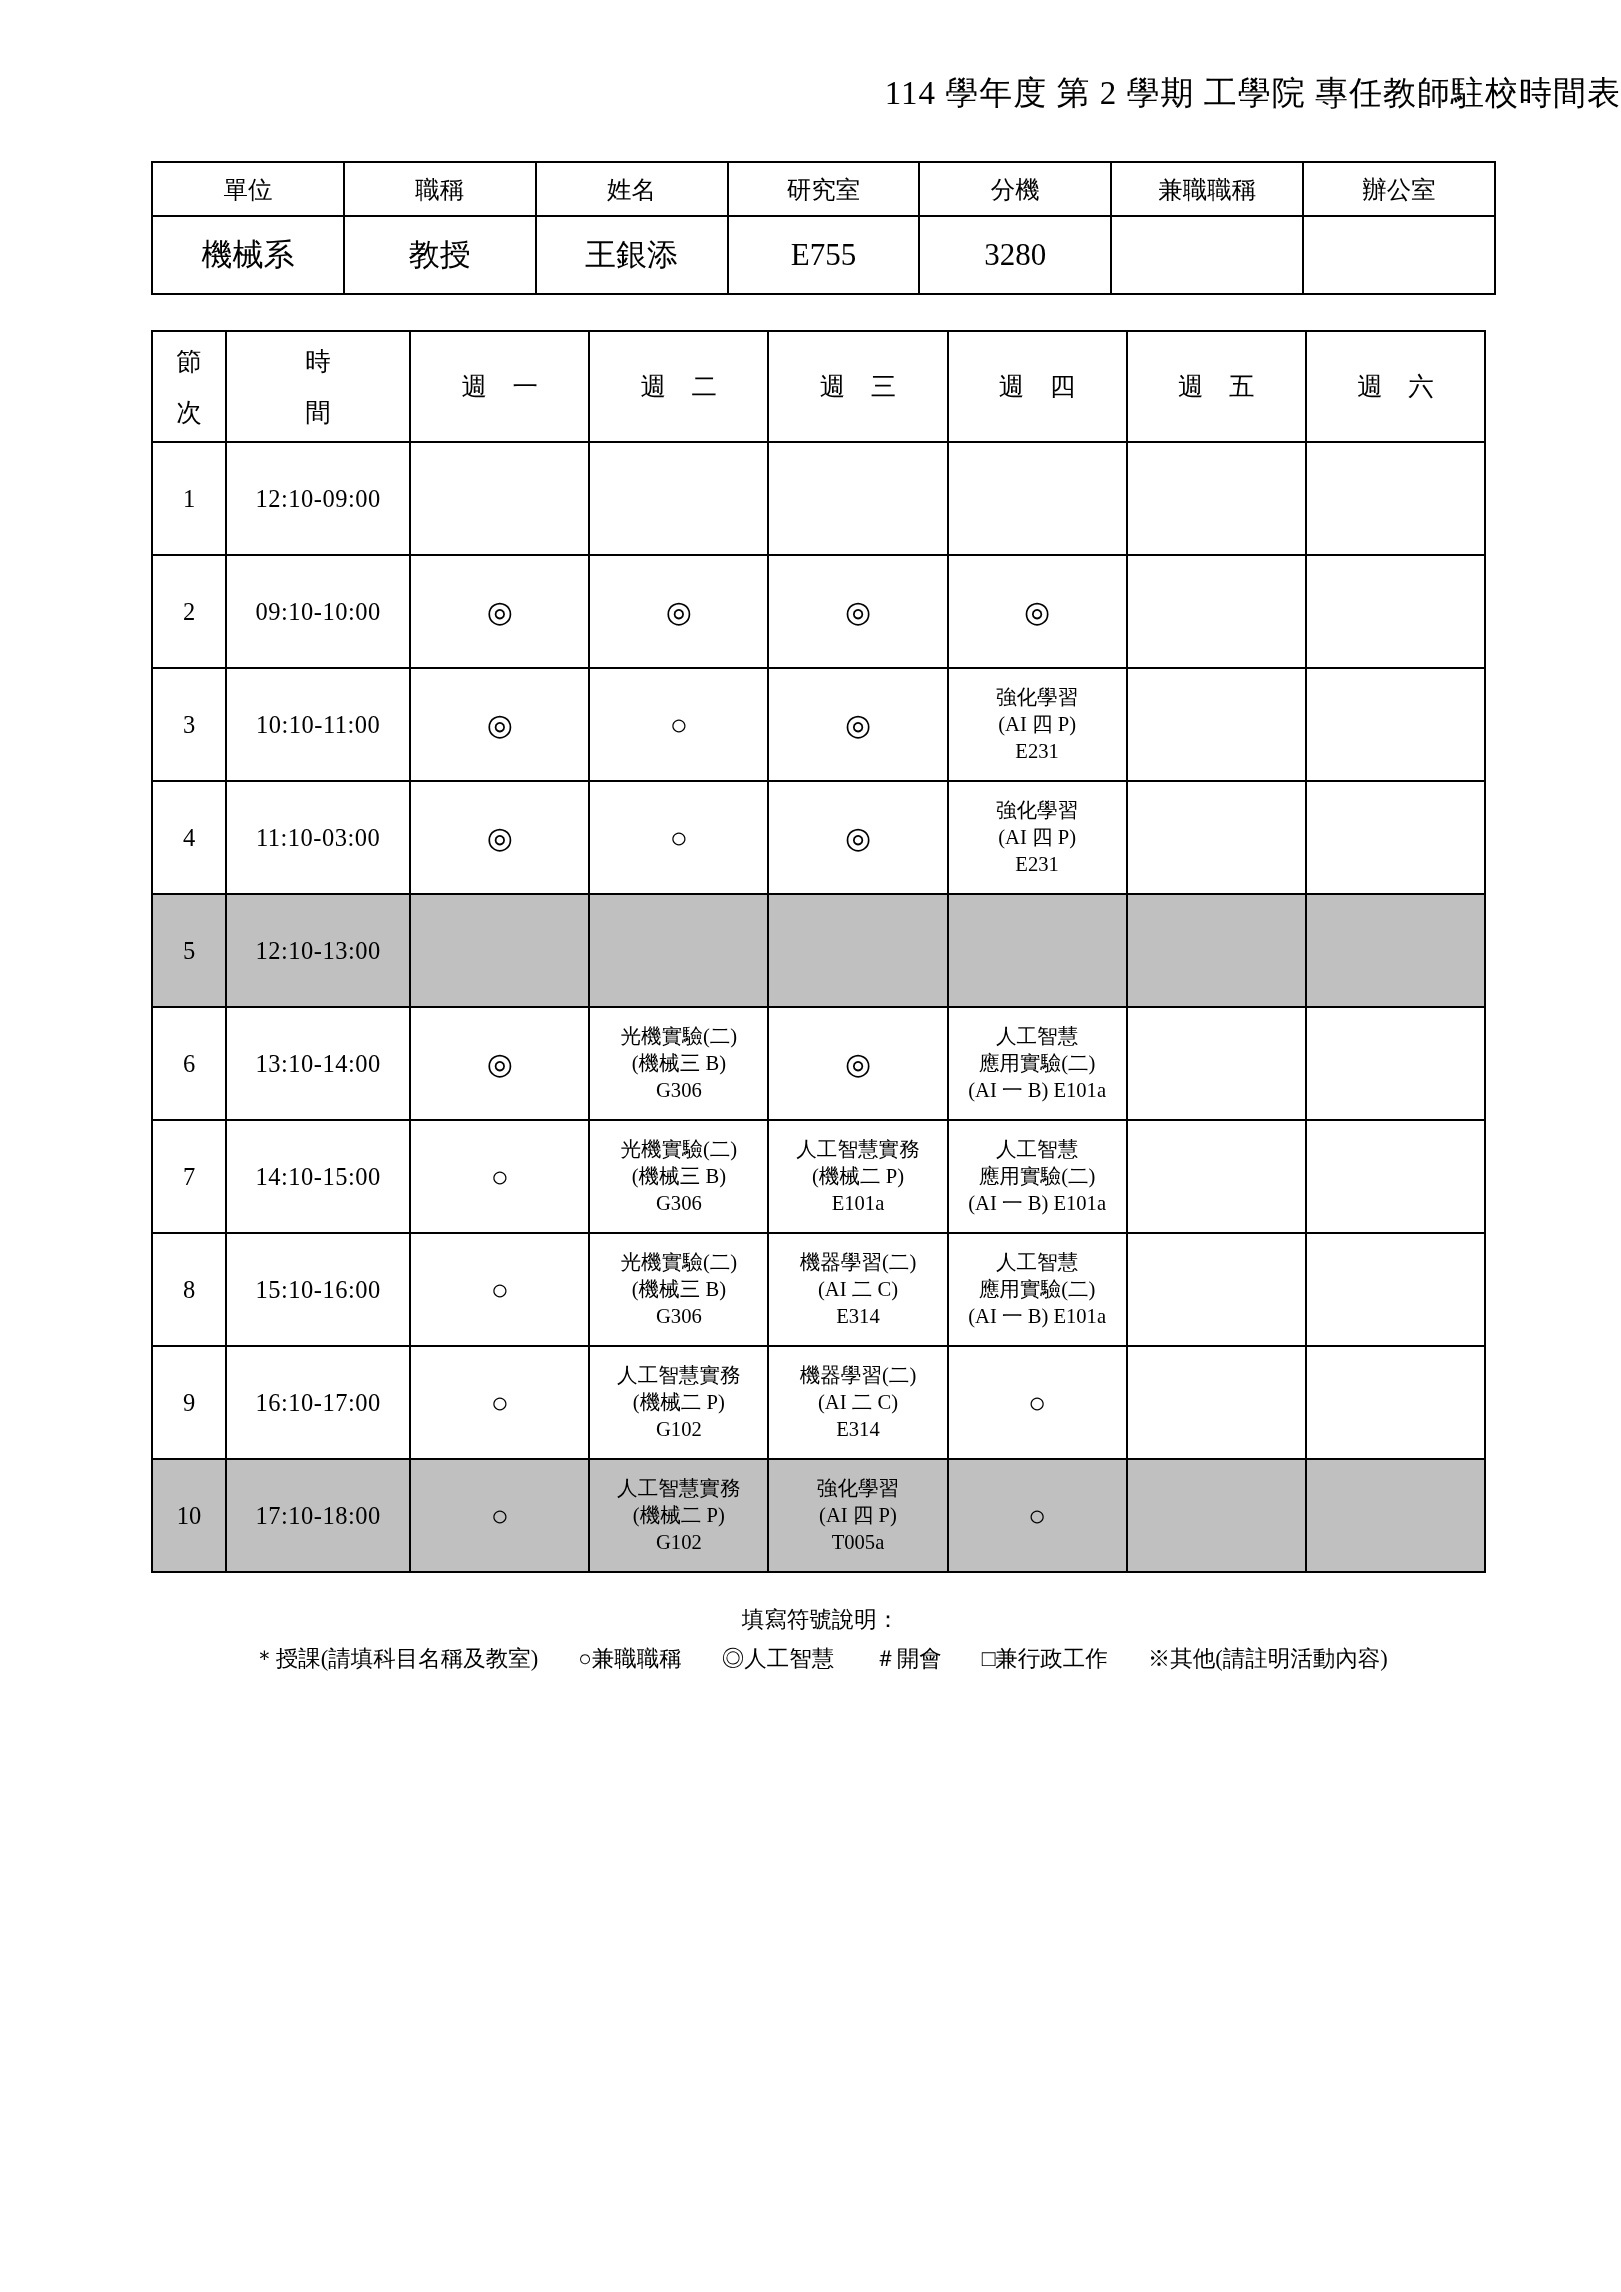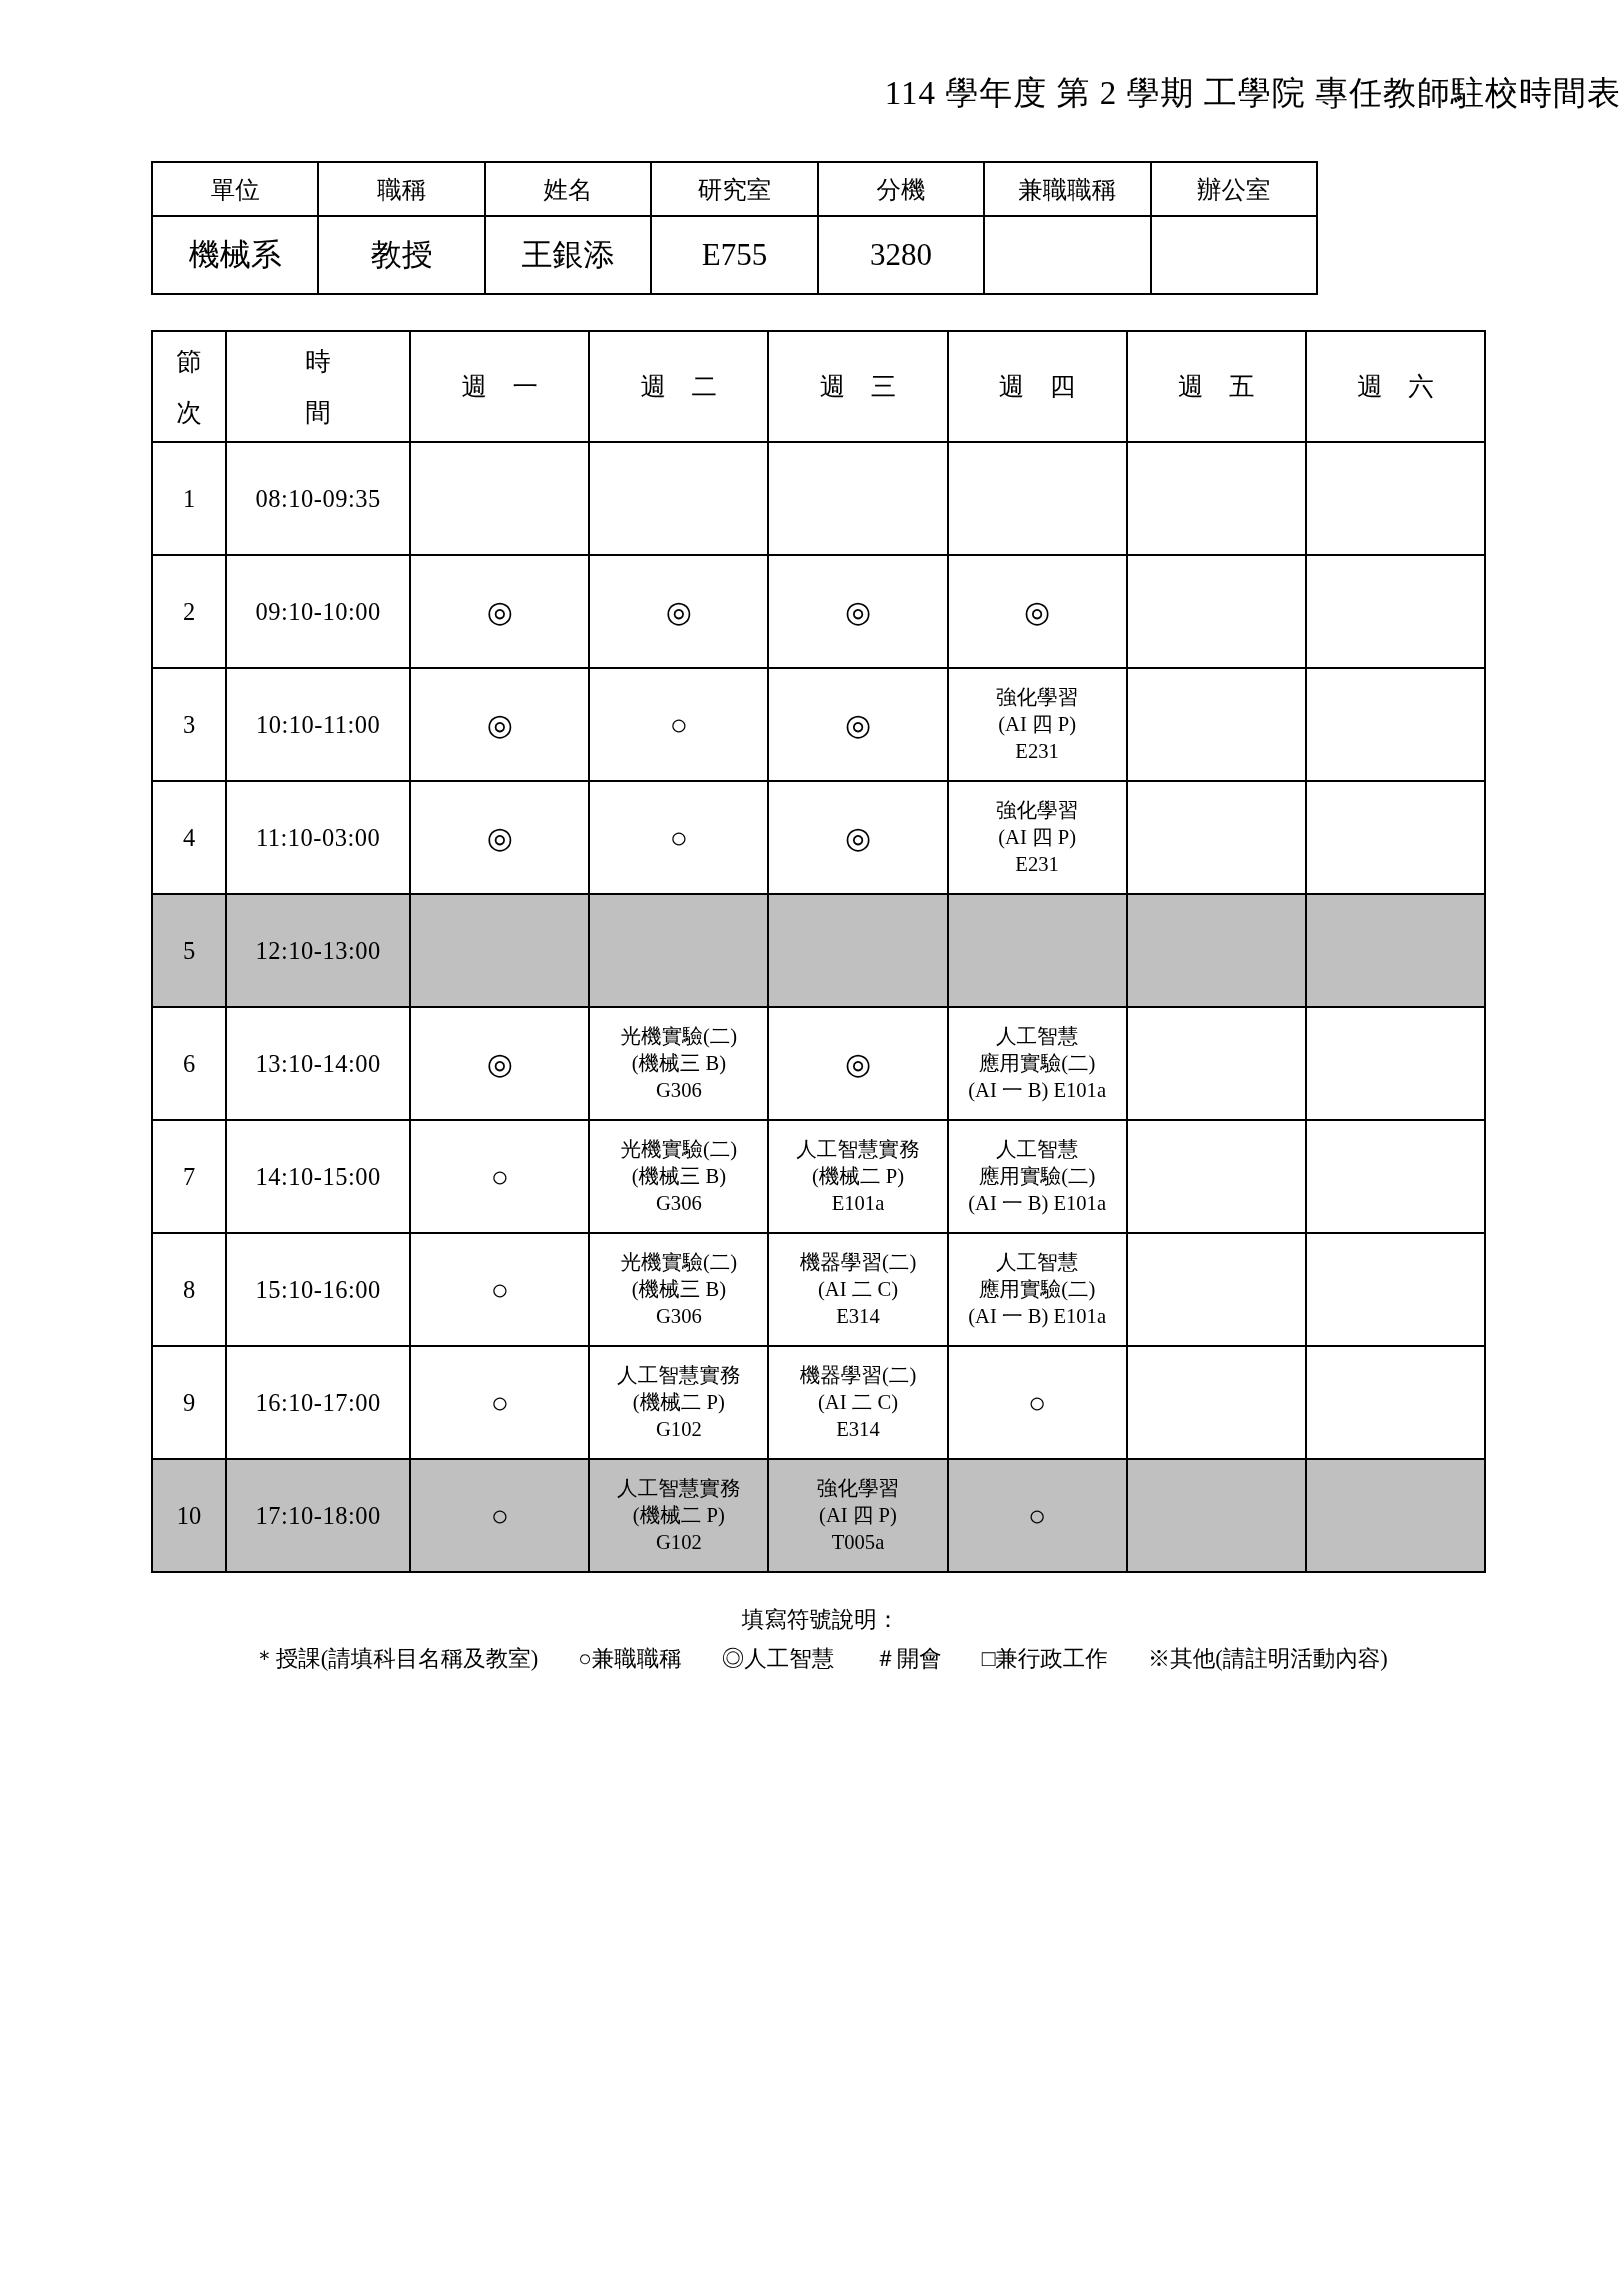--- a/index.html
+++ b/index.html
@@ -23,21 +23,21 @@
   th, td {
     border:2px solid #000;
     text-align:center;
     vertical-align:middle;
     font-weight:normal;
     padding:0;
     overflow:hidden;
   }
   .info-table {
     margin:45px 0 0 151px;
-    width:1167px;
+    width:1345px;
     border:2.9px solid #000;
   }
   .info-table th { height:52px; font-size:24.5px; }
   .info-table td { height:76px; font-size:31px; }
   .sched-table {
     margin:35px 0 0 151px;
     width:1335px;
     border:2.9px solid #000;
   }
   .sched-table thead th { height:109px; font-size:25.5px; }
@@ -104,21 +104,21 @@
           <th class="day-header">週　二</th>
           <th class="day-header">週　三</th>
           <th class="day-header">週　四</th>
           <th class="day-header">週　五</th>
           <th class="day-header">週　六</th>
         </tr>
     </thead>
     <tbody>
         <tr>
           <td class="period-cell">1</td>
-          <td class="time-cell">08:10-09:35</td>
+          <td class="time-cell">12:10-09:00</td>
           <td class="schedule-cell"></td>
           <td class="schedule-cell"></td>
           <td class="schedule-cell"></td>
           <td class="schedule-cell"></td>
           <td class="schedule-cell"></td>
           <td class="schedule-cell"></td>
         </tr>
         <tr>
           <td class="period-cell">2</td>
           <td class="time-cell">09:10-10:00</td>

